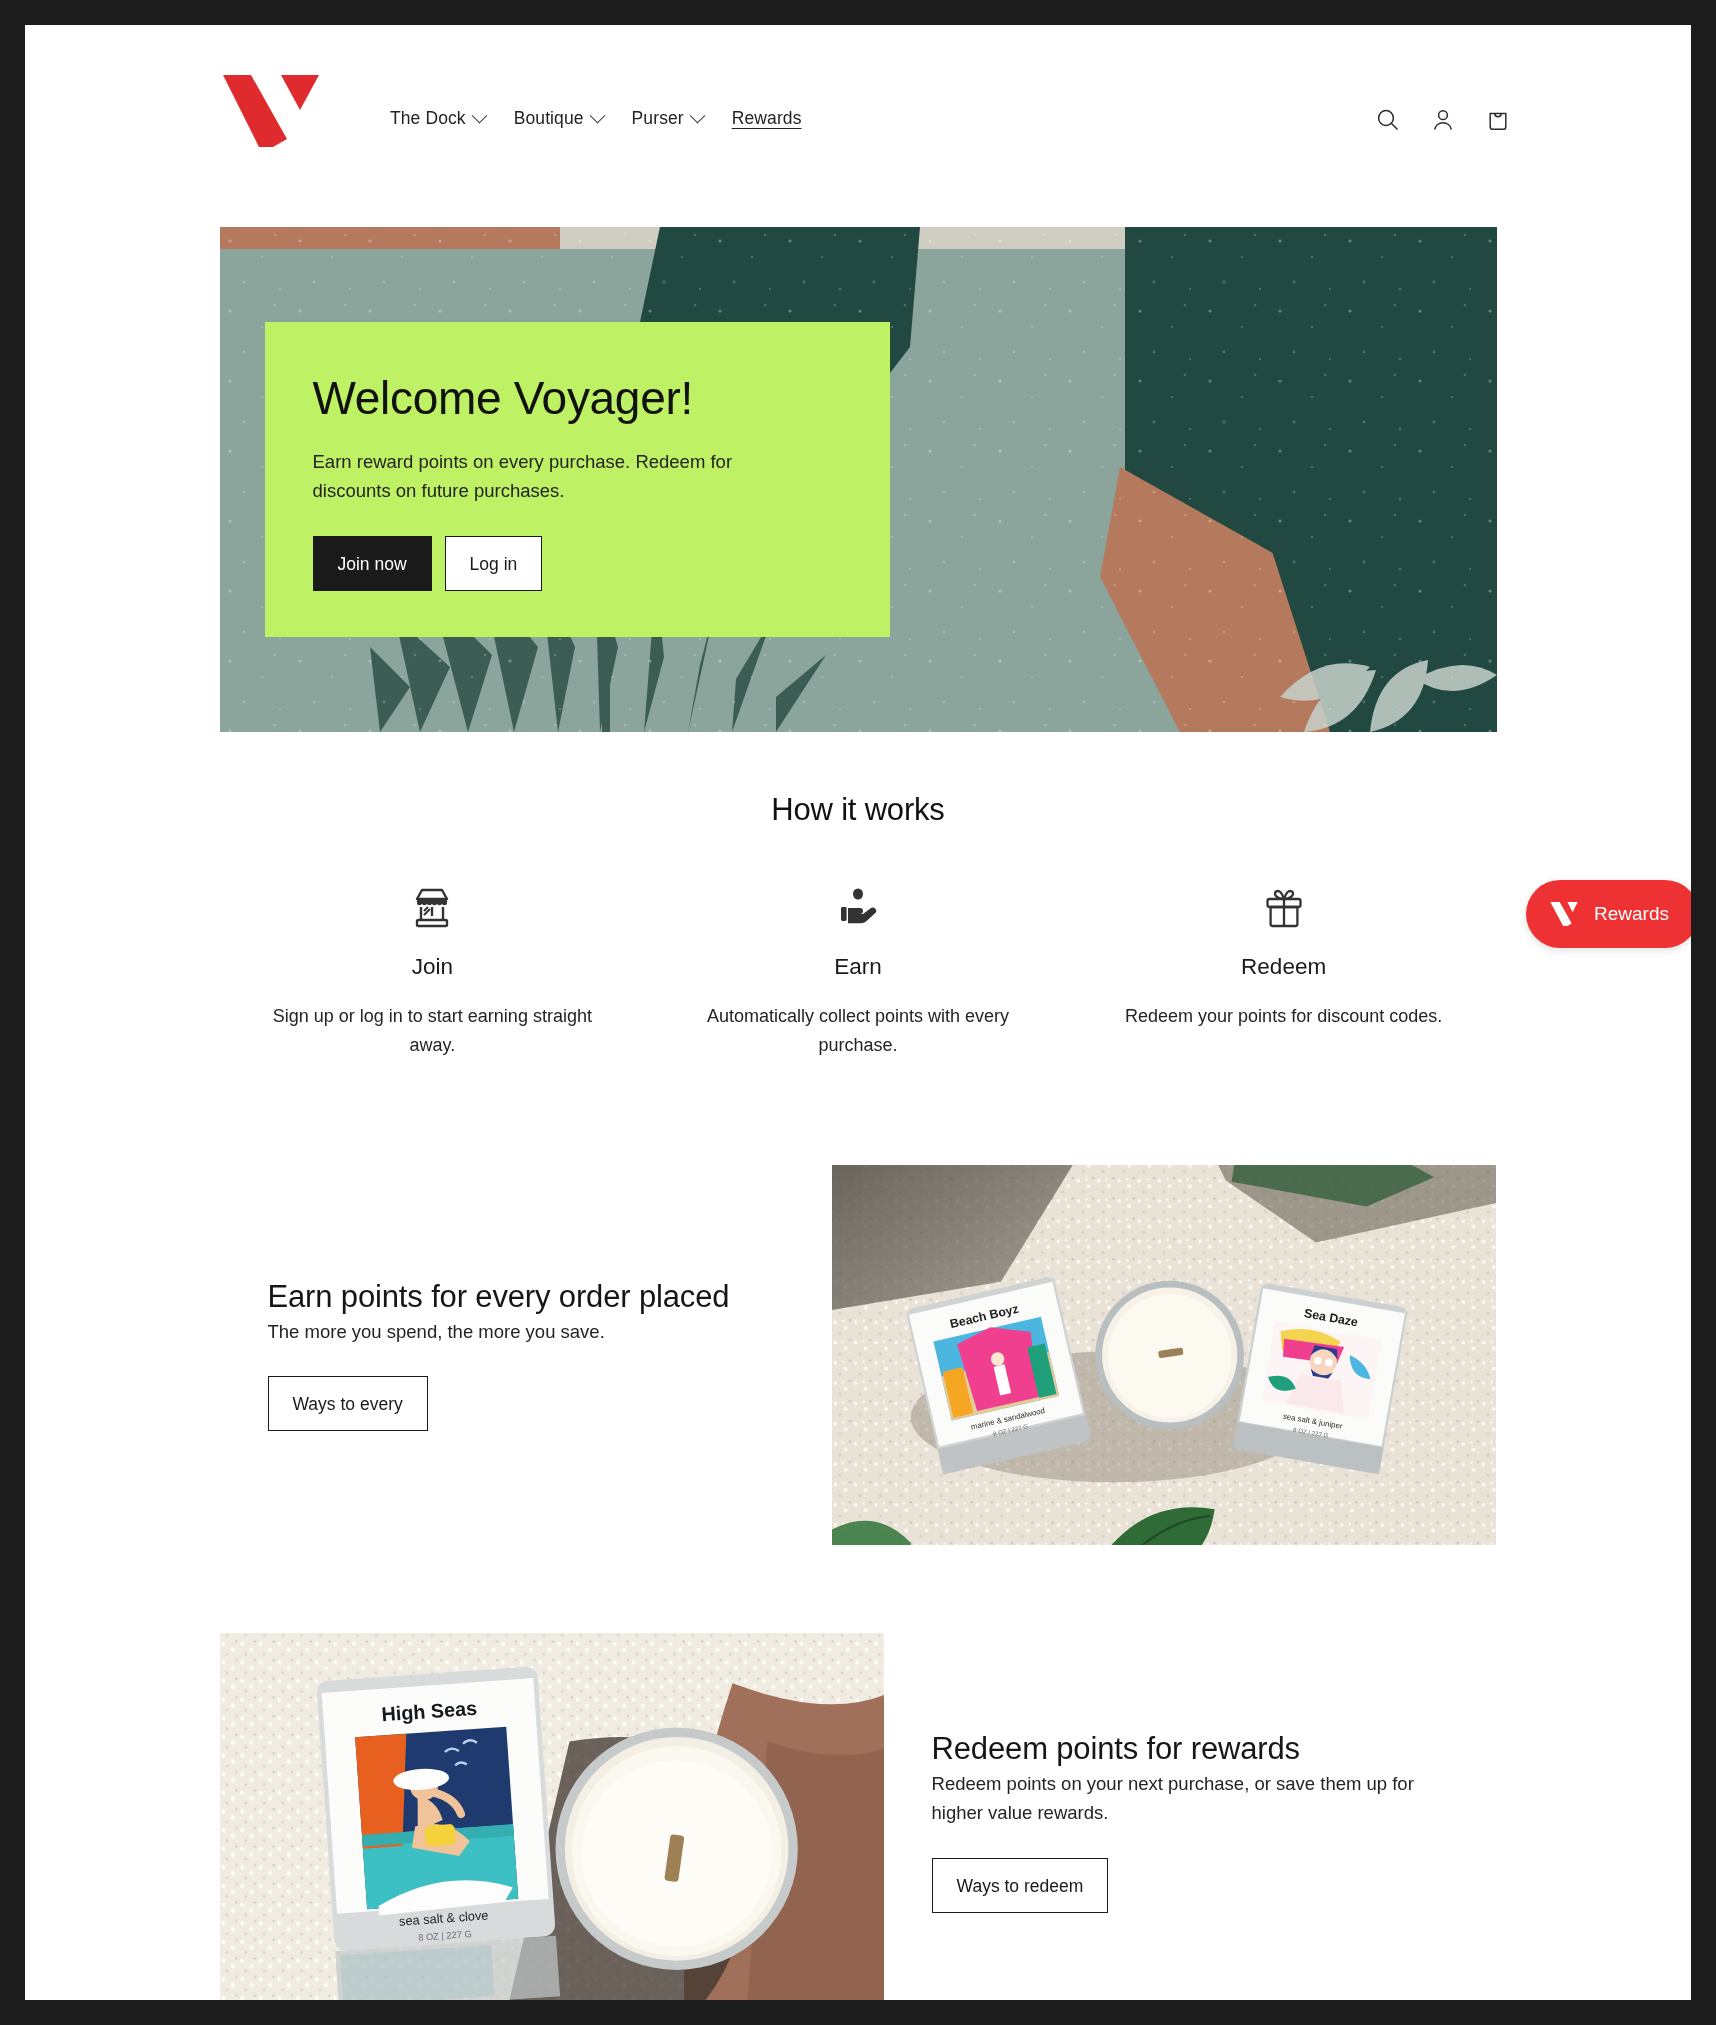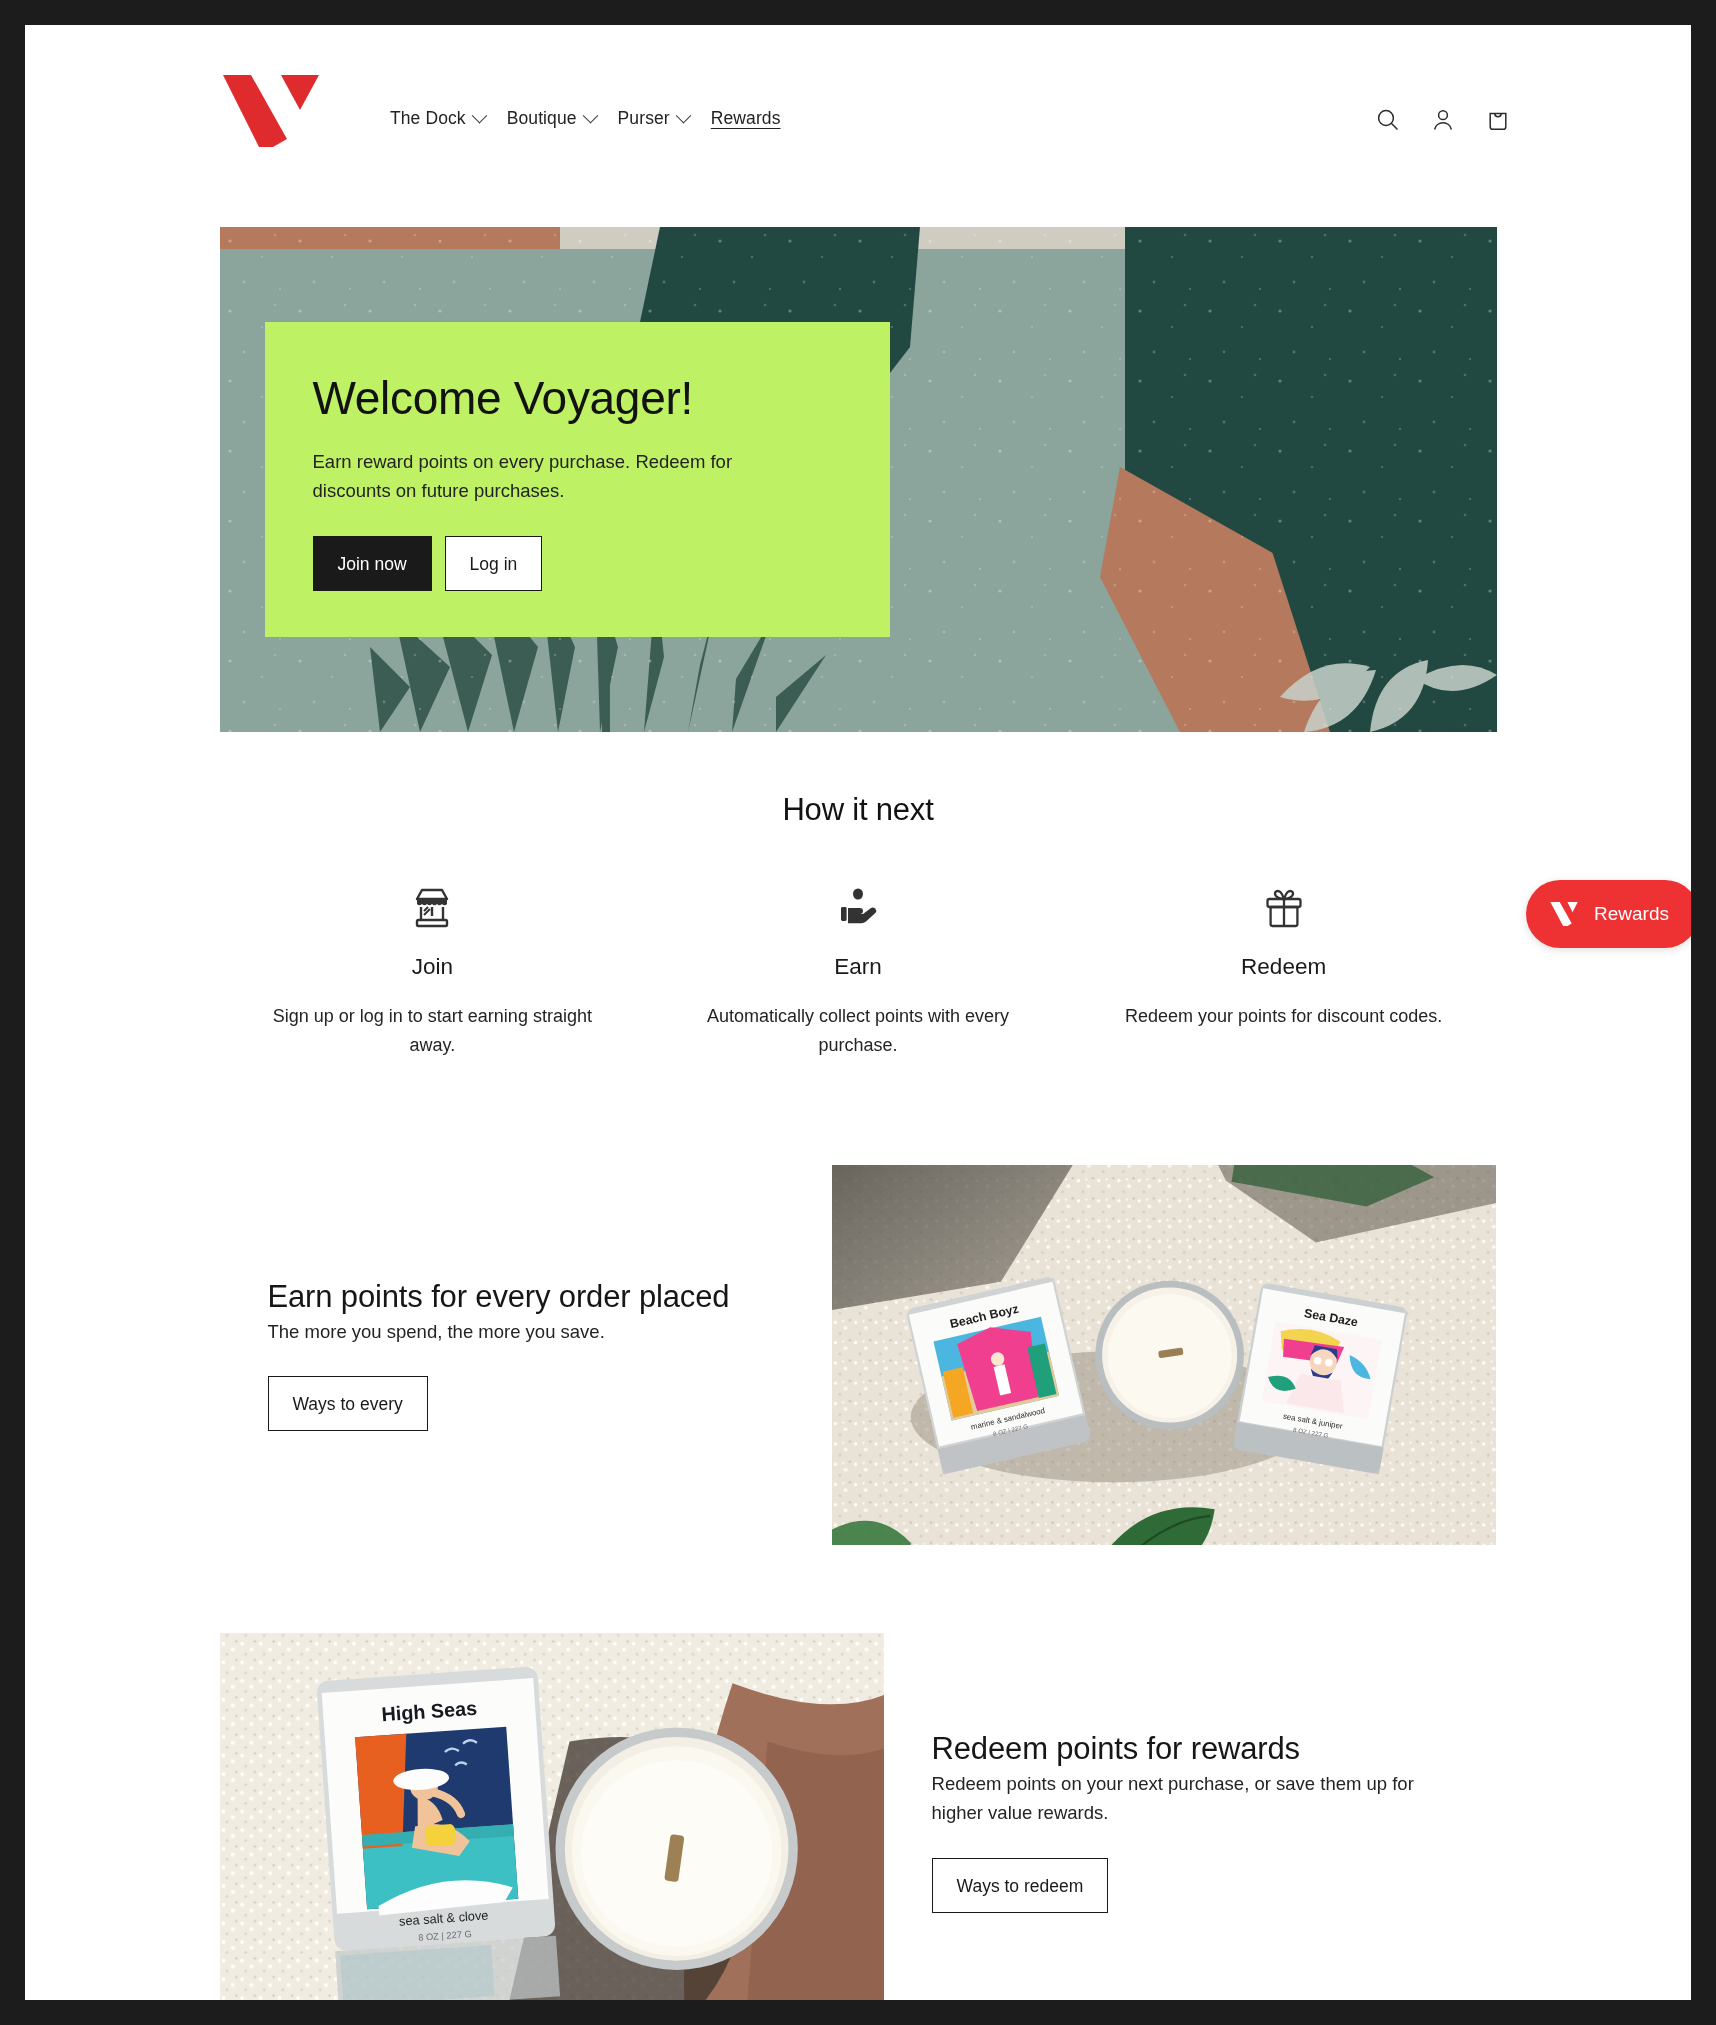--- a/index.html
+++ b/index.html
@@ -50,21 +50,21 @@
     width: 38px;
     height: 35px;
   }
 
   #main-nav {
     position: absolute;
     left: 365px;
     top: 83px;
     display: flex;
     align-items: center;
-    gap: 22px;
+    gap: 29px;
   }
   .nav-item {
     display: flex;
     align-items: center;
     gap: 8px;
     font-size: 17.5px;
     color: #232323;
     letter-spacing: 0.1px;
     cursor: pointer;
     white-space: nowrap;
@@ -344,21 +344,21 @@
       <h1 id="hero-title">Welcome Voyager!</h1>
       <p id="hero-sub">Earn reward points on every purchase. Redeem for discounts on future purchases.</p>
       <div id="hero-buttons">
         <button class="btn btn-dark">Join now</button>
         <button class="btn btn-outline">Log in</button>
       </div>
     </div>
   </section>
 
   <section id="how-section">
-    <h2 id="how-title">How it next</h2>
+    <h2 id="how-title">How it works</h2>
 
     <div id="how-steps">
 
       <div class="step">
         <div class="step-icon">
           <svg width="46" height="46" viewBox="0 0 46 46">
             <path d="M8 14 L13 5 L33 5 L38 14 Z" fill="none" stroke="#333" stroke-width="2.4" stroke-linejoin="round"></path>
             <path d="M8 14 h30 v5 a3.6 3.6 0 0 1 -5 0 a3.6 3.6 0 0 1 -5 0 a3.6 3.6 0 0 1 -5 0 a3.6 3.6 0 0 1 -5 0 a3.6 3.6 0 0 1 -5 0 a3.6 3.6 0 0 1 -5 0 Z" fill="#333"></path>
             <line x1="12" y1="22" x2="12" y2="35" stroke="#333" stroke-width="2.4"></line>
             <line x1="34" y1="22" x2="34" y2="35" stroke="#333" stroke-width="2.4"></line>

